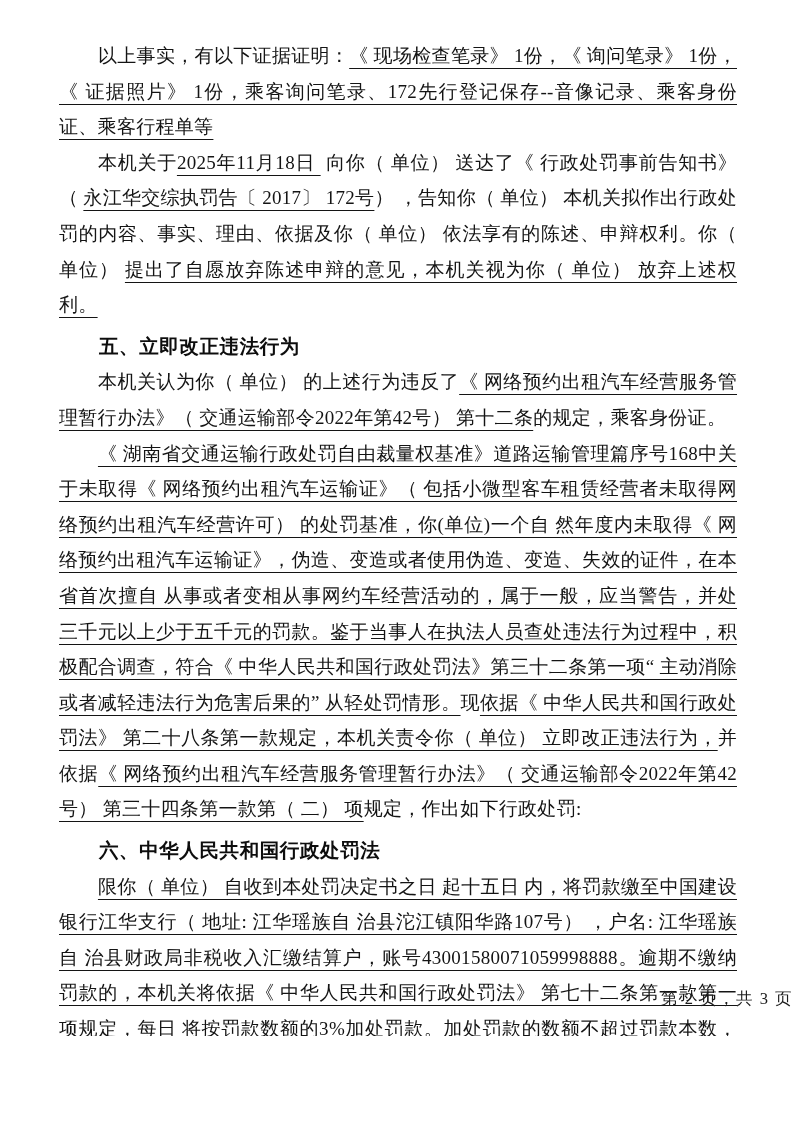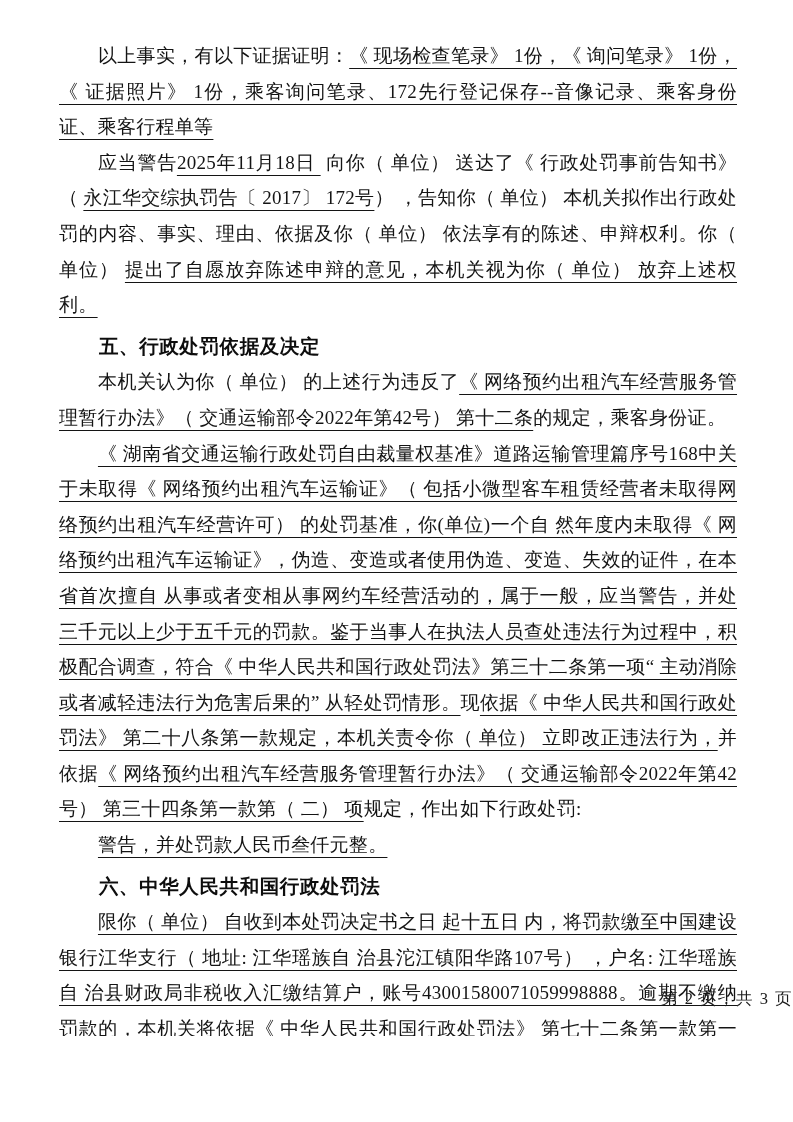--- a/index.html
+++ b/index.html
@@ -61,24 +61,23 @@
     color: #1a1a1a;
     font-family: "Liberation Serif", "DejaVu Serif", serif;
   }
 </style>
 </head>
 <body>
 
 <div class="page">
   <div class="content">
       <p class="doc"><span class="plain">以上事实，有以下证据证明：</span><span class="u">《 现场检查笔录》 1份，《 询问笔录》 1份，《 证据照片》 1份，乘客询问笔录、172先行登记保存--音像记录、乘客身份证、乘客行程单等</span></p>
-      <p class="doc"><span class="plain">应当警告</span><span class="u">2025年11月18日&nbsp;</span><span class="plain">&nbsp;向你（ 单位） 送达了《 行政处罚事前告知书》（ </span><span class="u">永江华交综执罚告〔 2017〕 172号</span><span class="plain">） ，告知你（ 单位） 本机关拟作出行政处罚的内容、事实、理由、依据及你（ 单位） 依法享有的陈述、申辩权利。你（ 单位） </span><span class="u">提出了自愿放弃陈述申辩的意见，本机关视为你（ 单位） 放弃上述权利。</span></p>
-      <h3 class="doc-heading"><span class="plain">五、行政处罚依据及决定</span></h3>
+      <p class="doc"><span class="plain">本机关于</span><span class="u">2025年11月18日&nbsp;</span><span class="plain">&nbsp;向你（ 单位） 送达了《 行政处罚事前告知书》（ </span><span class="u">永江华交综执罚告〔 2017〕 172号</span><span class="plain">） ，告知你（ 单位） 本机关拟作出行政处罚的内容、事实、理由、依据及你（ 单位） 依法享有的陈述、申辩权利。你（ 单位） </span><span class="u">提出了自愿放弃陈述申辩的意见，本机关视为你（ 单位） 放弃上述权利。</span></p>
+      <h3 class="doc-heading"><span class="plain">五、立即改正违法行为</span></h3>
       <p class="doc"><span class="plain">本机关认为你（ 单位） 的上述行为违反了</span><span class="u">《 网络预约出租汽车经营服务管理暂行办法》（ 交通运输部令2022年第42号） 第十二条</span><span class="plain">的规定，乘客身份证。</span></p>
       <p class="doc"><span class="u">《 湖南省交通运输行政处罚自由裁量权基准》道路运输管理篇序号168中关于未取得《 网络预约出租汽车运输证》（ 包括小微型客车租赁经营者未取得网络预约出租汽车经营许可） 的处罚基准，你(单位)一个自 然年度内未取得《 网络预约出租汽车运输证》，伪造、变造或者使用伪造、变造、失效的证件，在本省首次擅自 从事或者变相从事网约车经营活动的，属于一般，应当警告，并处三千元以上少于五千元的罚款。鉴于当事人在执法人员查处违法行为过程中，积极配合调查，符合《 中华人民共和国行政处罚法》第三十二条第一项“ 主动消除或者减轻违法行为危害后果的” 从轻处罚情形。</span><span class="plain">现</span><span class="u">依据《 中华人民共和国行政处罚法》 第二十八条第一款规定，本机关责令你（ 单位） 立即改正违法行为，</span><span class="plain">并依据</span><span class="u">《 网络预约出租汽车经营服务管理暂行办法》（ 交通运输部令2022年第42号） 第三十四条第一款第（ 二） 项</span><span class="plain">规定，作出如下行政处罚:</span></p>
-      <p class="doc"><span class="u">警告，并处罚款人民币叁仟元整。</span></p>
       <h3 class="doc-heading"><span class="plain">六、中华人民共和国行政处罚法</span></h3>
       <p class="doc"><span class="u">限你（ 单位） 自收到本处罚决定书之日 起十五日 内，将罚款缴至中国建设银行江华支行（ 地址: 江华瑶族自 治县沱江镇阳华路107号） ，户名: 江华瑶族自 治县财政局非税收入汇缴结算户，账号43001580071059998888。逾期不缴纳罚款的，本机关将依据《 中华人民共和国行政处罚法》 第七十二条第一款第一项规定，每日 将按罚款数额的3%加处罚款。加处罚款的数额不超过罚款本数，并依法申 请人民法院强制执行。</span></p>
     </div>
   <div class="footer">
     <span>第 2 页，共 3 页</span>
   </div>
 </div>
 
 </body></html>

